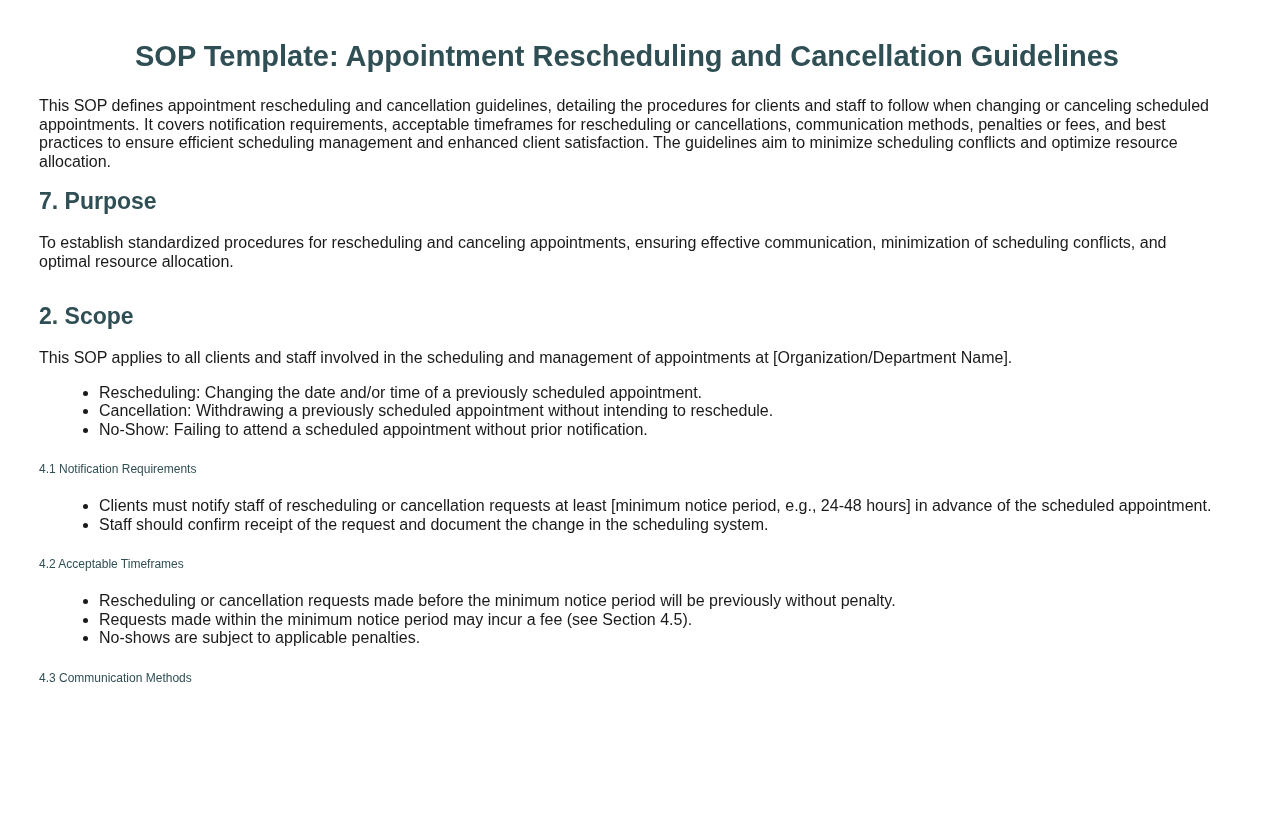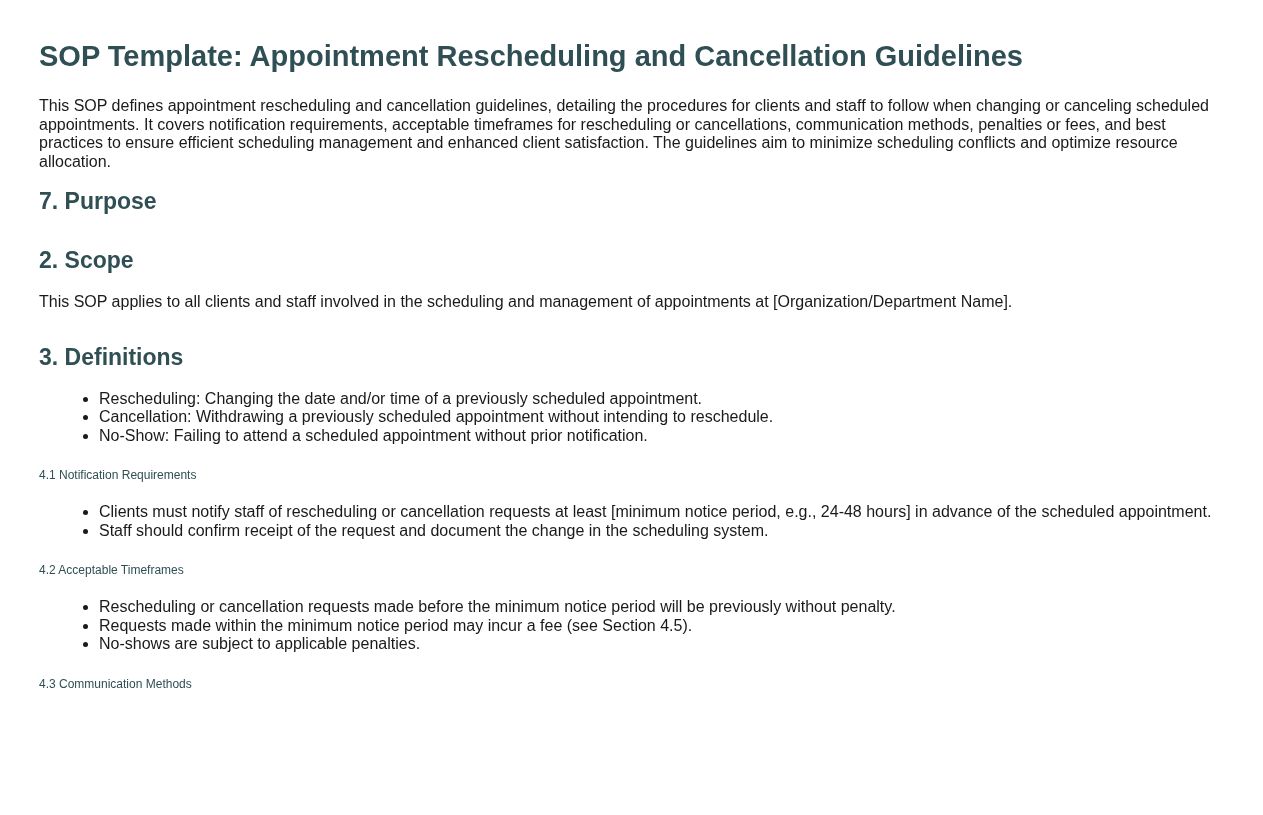--- a/index.html
+++ b/index.html
@@ -21,20 +21,21 @@
   }
   .doc {
     padding: 0 48px 0 39px;
   }
   h1 {
     font-size: 29px;
     line-height: 33px;
     margin: 40px 0 24px 0;
     color: var(--heading-color);
     font-weight: bold;
+    text-align: center;
   }
   h2 {
     font-size: 23px;
     line-height: 27px;
     margin: 32px 0 19px 0;
     color: var(--heading-color);
     font-weight: bold;
   }
   h2.first { margin-top: 17px; }
   h3 {
@@ -56,25 +57,25 @@
 <title>SOP Template: Appointment Rescheduling and Cancellation Guidelines</title></head>
 <body>
 
 <div class="doc">
 
   <h1>SOP Template: Appointment Rescheduling and Cancellation Guidelines</h1>
 
   <p><span>This SOP defines </span><strong>appointment rescheduling and cancellation guidelines</strong><span>, detailing the procedures for clients and staff to follow when changing or canceling scheduled appointments. It covers notification requirements, acceptable timeframes for rescheduling or cancellations, communication methods, penalties or fees, and best practices to ensure efficient scheduling management and enhanced client satisfaction. The guidelines aim to minimize scheduling conflicts and optimize resource allocation.</span></p>
 
   <h2 class="first">7. Purpose</h2>
+  <p>To establish standardized procedures for rescheduling and canceling appointments, ensuring effective communication, minimization of scheduling conflicts, and optimal resource allocation.</p>
 
   <h2>2. Scope</h2>
   <p>This SOP applies to all clients and staff involved in the scheduling and management of appointments at [Organization/Department Name].</p>
 
-  <h2>3. Definitions</h2>
   <ul>
     <li><strong>Rescheduling:</strong><span> Changing the date and/or time of a previously scheduled appointment.</span></li>
     <li><strong>Cancellation:</strong><span> Withdrawing a previously scheduled appointment without intending to reschedule.</span></li>
     <li><strong>No-Show:</strong><span> Failing to attend a scheduled appointment without prior notification.</span></li>
   </ul>
 
 
   <h3>4.1 Notification Requirements</h3>
   <ul>
     <li><span>Clients must notify staff of rescheduling or cancellation requests at least </span><strong>[minimum notice period, e.g., 24-48 hours]</strong><span> in advance of the scheduled appointment.</span></li>

